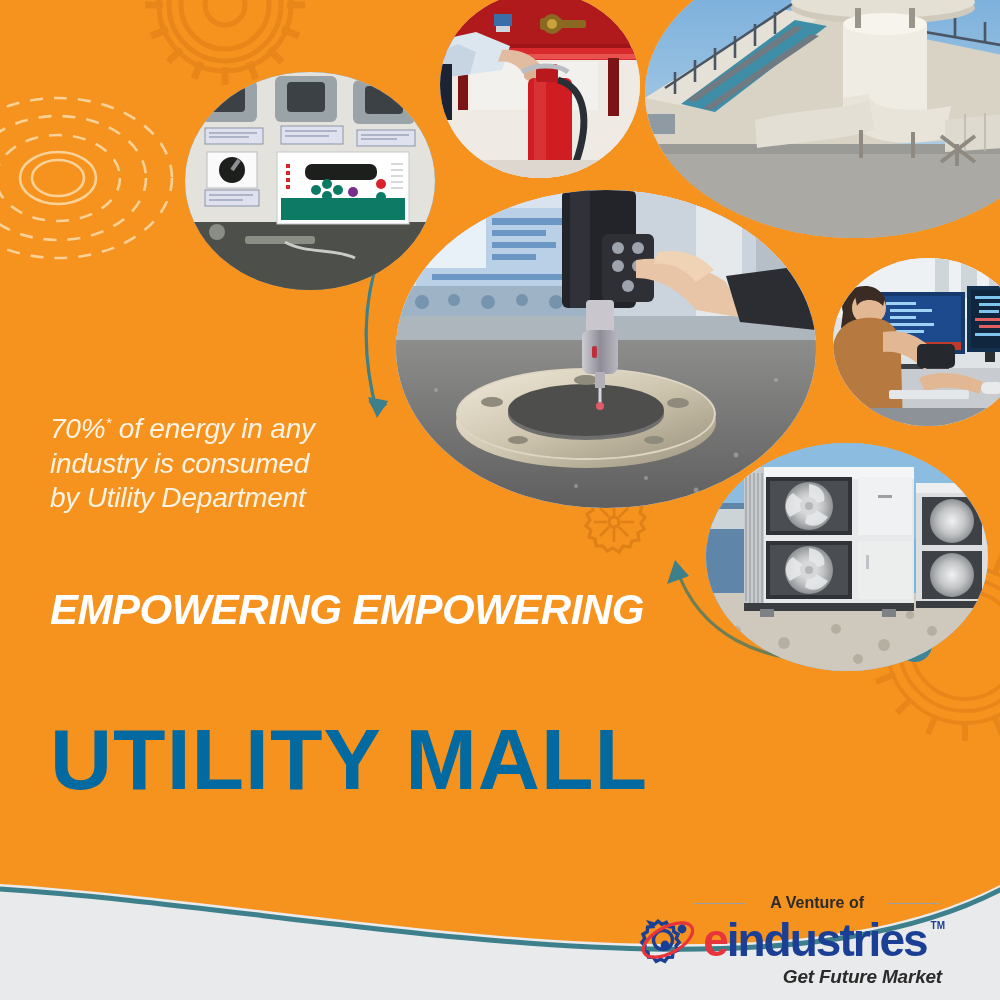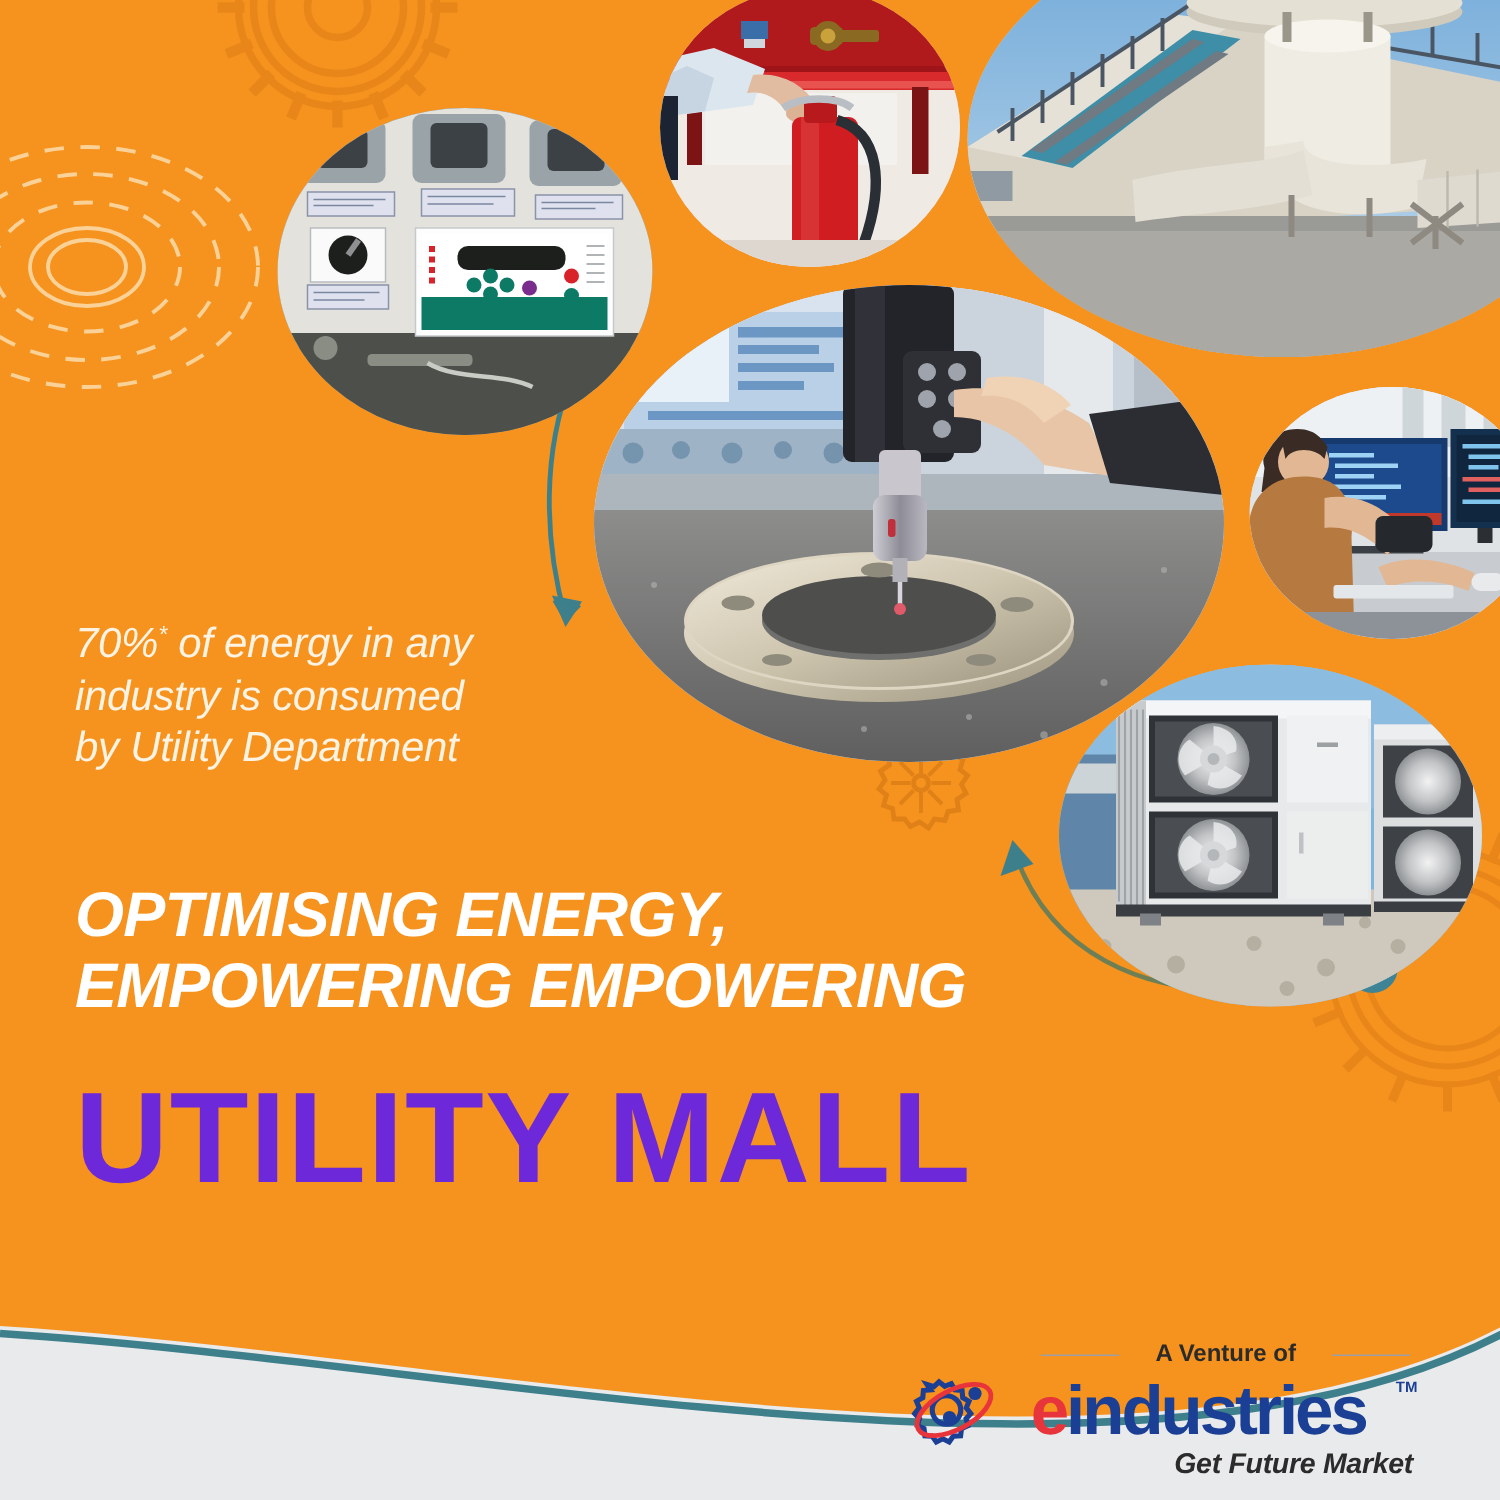--- a/index.html
+++ b/index.html
@@ -48,35 +48,35 @@
     margin-top:6px; font-size:16.5px; color:#fbe8cf;
     font-style:italic; letter-spacing:0.1px;
   }
   .tagline {
     position:absolute; left:50px; top:586px; width:700px;
     color:#ffffff; font-weight:bold; font-style:italic;
     font-size:42px; line-height:1.13; letter-spacing:-0.5px;
   }
   .brand {
     position:absolute; left:50px; top:716px;
-    color:#6d28d9; font-weight:bold;
+    color:#0369a1; font-weight:bold;
     font-size:86px; line-height:1; letter-spacing:1px;
   }
 
   
   .footer { position:absolute; left:0; bottom:0; width:1000px; height:120px; }
   .venture {
     position:absolute; right:60px; top:14px;
     display:flex; align-items:center; gap:24px;
     font-size:16px; font-weight:bold; color:#2b2b2b;
   }
   .venture .rule { width:52px; height:1px; background:#9aa0a6; display:block; }
   .logo-row {
     position:absolute; right:55px; top:34px;
-    display:flex; align-items:center; gap:20px;
+    display:flex; align-items:center; gap:4px;
   }
   .logo-word {
     font-size:46px; font-weight:bold; letter-spacing:-2px;
     line-height:1; color:#1a3f94; position:relative;
   }
   .logo-word .e { color:#e8353b; }
   .logo-tm {
     font-size:10px; font-weight:bold; color:#1a3f94;
     align-self:flex-start; margin-top:6px; letter-spacing:0;
   }
@@ -535,21 +535,20 @@
 
   <div class="stat">
     <div>
       <span>70%</span><sup>*</sup><span> of energy in any</span>
     </div>
     <div>industry is consumed</div>
     <div>by Utility Department</div>
   </div>
 
   <div class="tagline">
-    <div>OPTIMISING ENERGY,</div>
     <div>EMPOWERING EMPOWERING</div>
   </div>
 
   <div class="brand">UTILITY MALL</div>
 
   <div class="footer">
     <div class="venture">
       <span class="rule"></span>
       <span>A Venture of</span>
       <span class="rule"></span>

